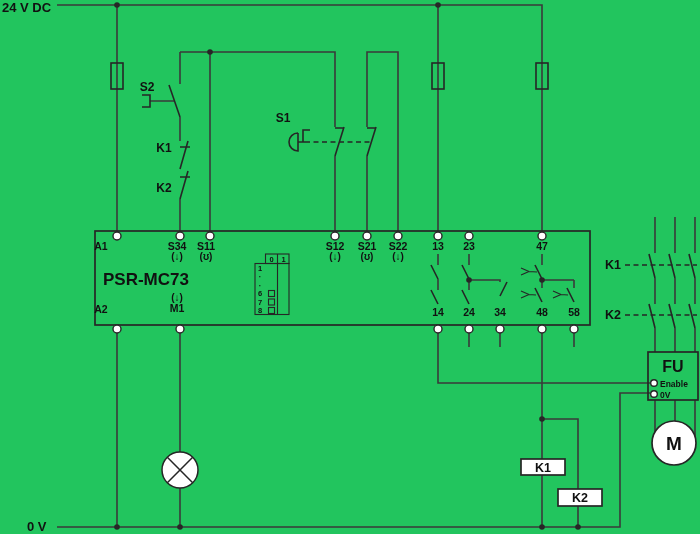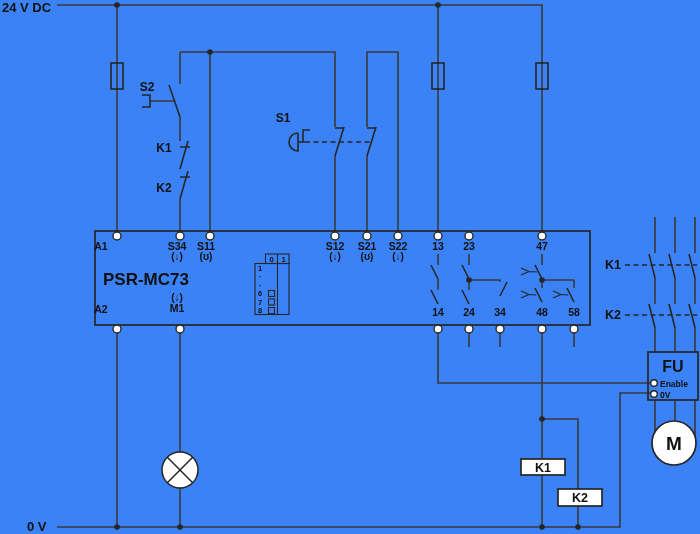--- a/index.html
+++ b/index.html
@@ -1,16 +1,16 @@
 <!DOCTYPE html>
 <html><head>
 <meta charset="utf-8">
 <style>
   html,body{margin:0;padding:0;background:#fff;}
-  .canvas{position:relative;width:700px;height:534px;background:#3b82f6;overflow:hidden;
+  .canvas{position:relative;width:700px;height:534px;background:#22c55e;overflow:hidden;
           font-family:"Liberation Sans","DejaVu Sans",sans-serif;}
   svg{display:block;}
   svg text{font-family:"Liberation Sans","DejaVu Sans",sans-serif;font-weight:bold;fill:#111;}
   .wire{stroke:#3a3a3a;stroke-width:1.6;fill:none;}
   .sym{stroke:#262626;stroke-width:1.6;fill:none;}
   .dash{stroke:#262626;stroke-width:1.5;fill:none;stroke-dasharray:5 3.5;}
   .boxline{stroke:#262626;stroke-width:1.7;fill:none;}
   .whitebox{stroke:#262626;stroke-width:1.7;fill:#ffffff;}
   .term{stroke:#262626;stroke-width:1.4;fill:#ffffff;}
   .dot{fill:#262626;stroke:none;}

